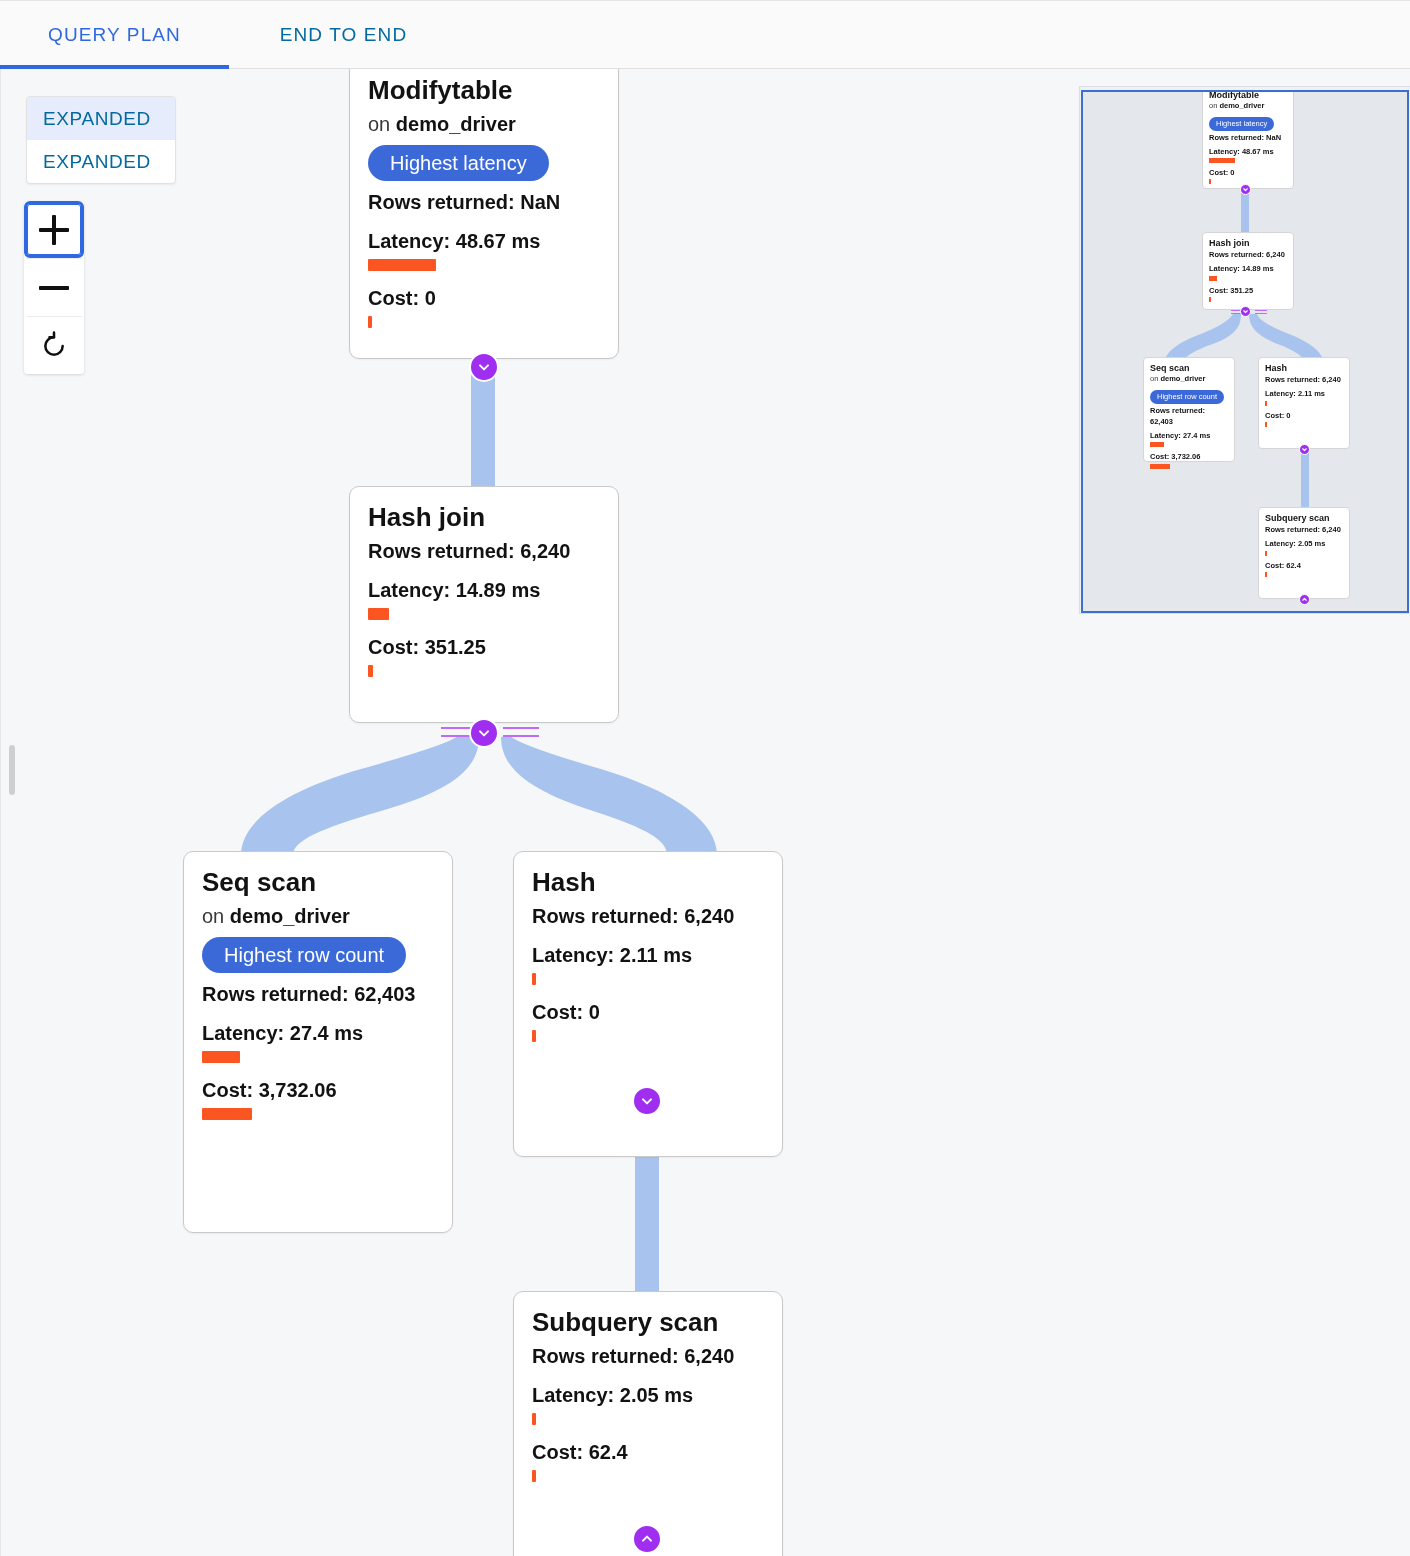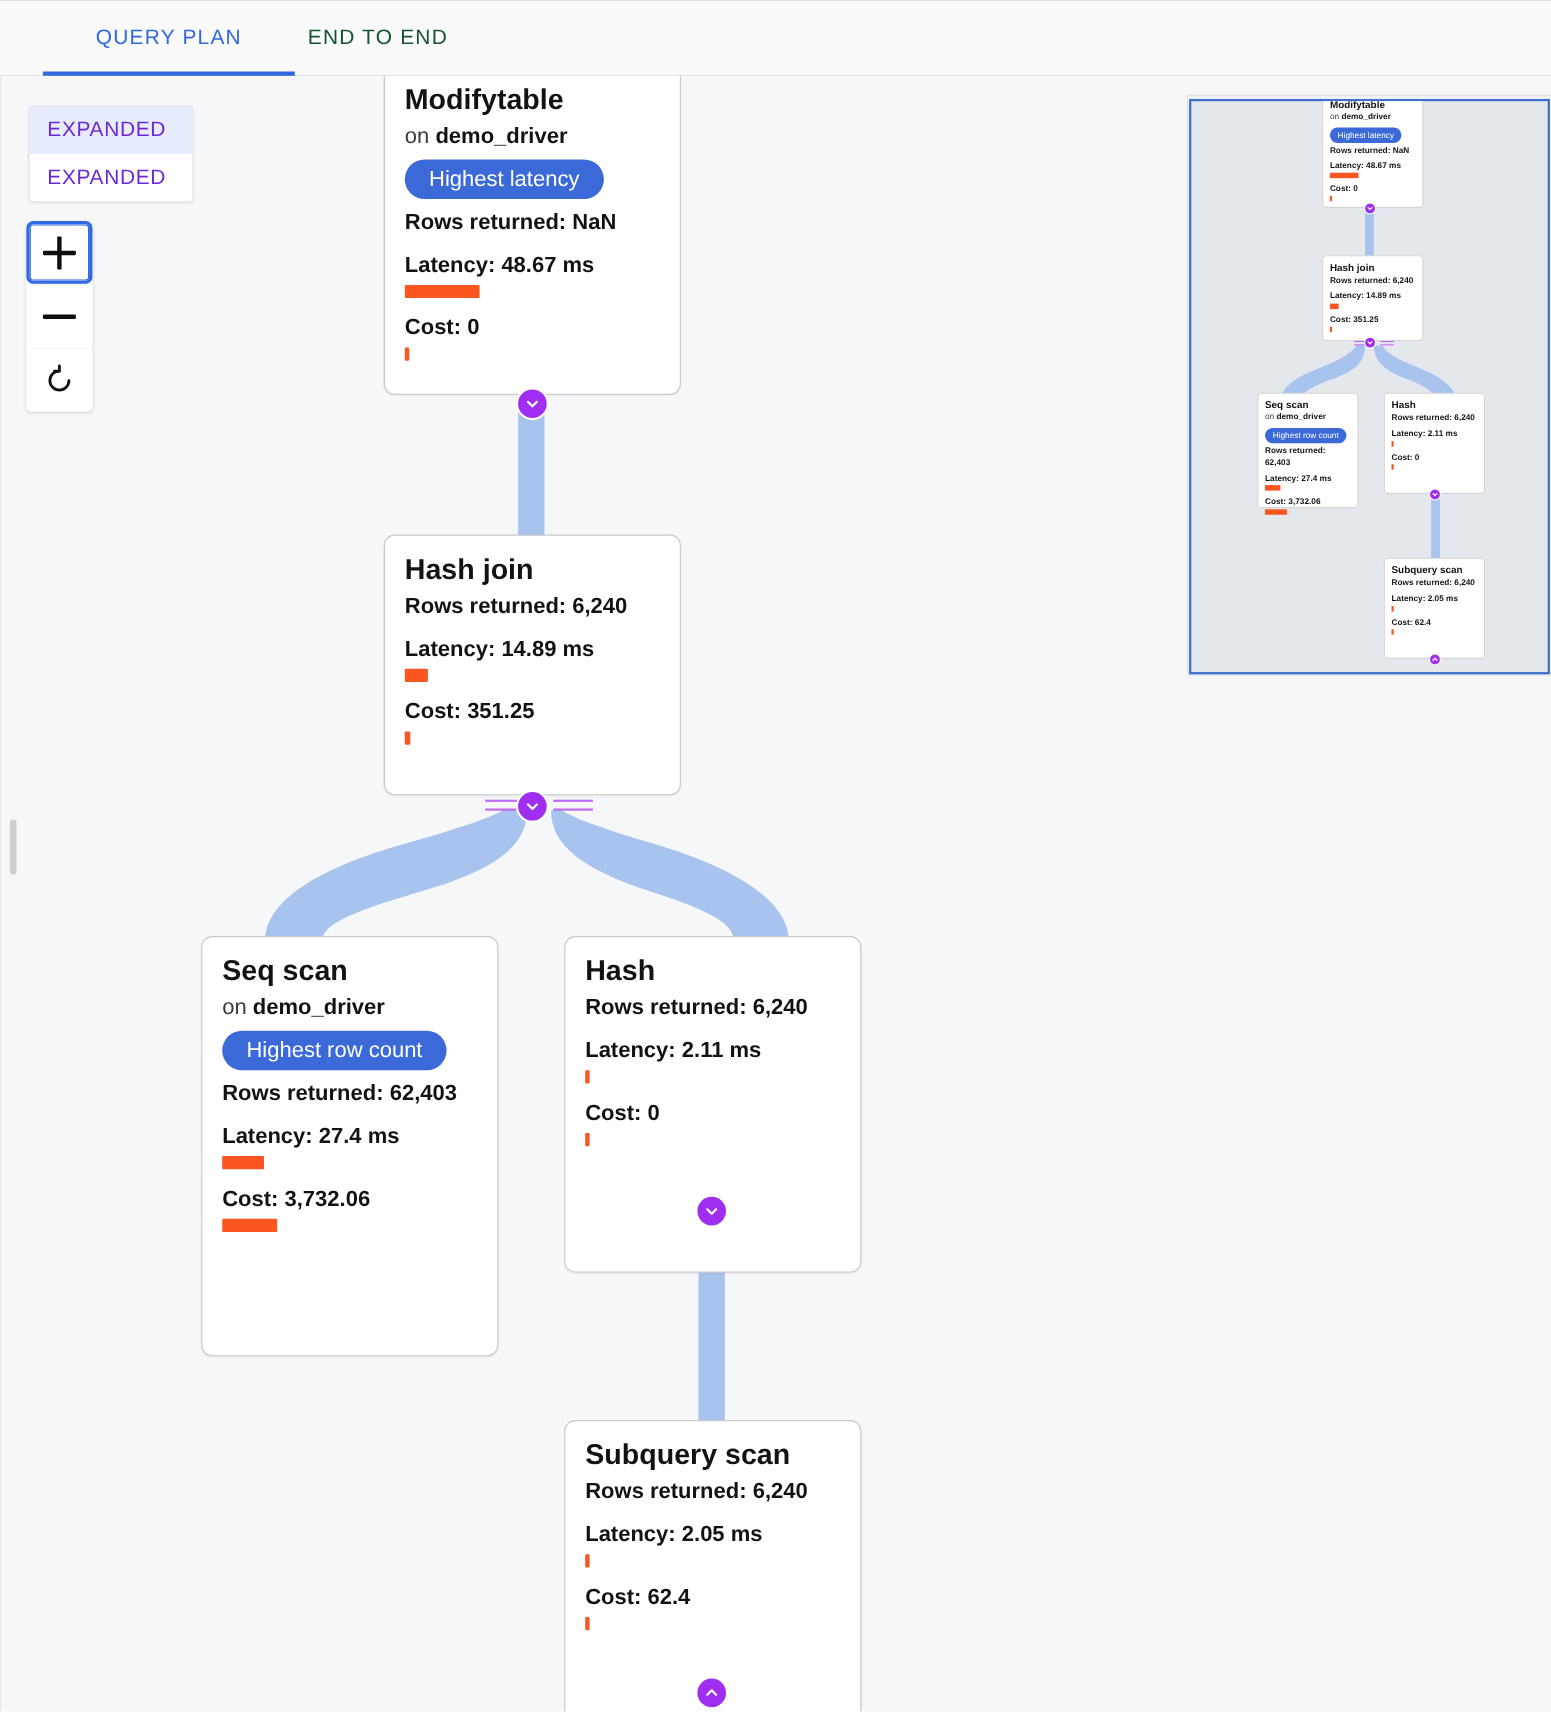--- a/index.html
+++ b/index.html
@@ -15,23 +15,23 @@
   .tabbar {
     position: absolute; left: 0; top: 0; width: 1410px; height: 69px;
     background: #fafafa;
     border-top: 1px solid #e3e3e3;
     border-bottom: 1px solid #e0e0e0;
   }
   .tab {
     position: absolute; top: 0; height: 68px;
     display: flex; align-items: center; justify-content: center;
     font-size: 19px; letter-spacing: 1.1px; font-weight: 500;
-    color: #14532d; cursor: pointer; user-select: none;
-  }
-  .tab.active { color: #2f68e0; margin-left: 39px; }
+    color: #0369a1; cursor: pointer; user-select: none;
+  }
+  .tab.active { color: #2f68e0; }
   .tab#tab-query { left: 0; width: 229px; }
   .tab#tab-e2e   { left: 229px; width: 229px; }
   .tab .underline {
     position: absolute; left: 0; bottom: 0; width: 100%; height: 4px;
     background: #2f68e0;
   }
 
   
   .canvas {
     position: absolute; left: 0; top: 69px; width: 1410px; height: 1487px;
@@ -48,21 +48,21 @@
 
   
   .mode-toggle {
     position: absolute; left: 25px; top: 27px; width: 150px;
     background: #ffffff; border: 1px solid #e2e2e2; border-radius: 4px;
     box-shadow: 0 1px 2px rgba(0,0,0,.06);
     overflow: hidden;
   }
   .mode-opt {
     height: 43px; display: flex; align-items: center; padding-left: 16px;
-    font-size: 19px; color: #6d28d9; letter-spacing: .6px; cursor: pointer;
+    font-size: 19px; color: #0369a1; letter-spacing: .6px; cursor: pointer;
     user-select: none;
   }
   .mode-opt.selected { background: #e6ecfb; }
 
   
   .zoom-ctrl {
     position: absolute; left: 23px; top: 132px; width: 60px;
     background: #ffffff; border-radius: 4px;
     box-shadow: 0 1px 3px rgba(0,0,0,.14);
   }

